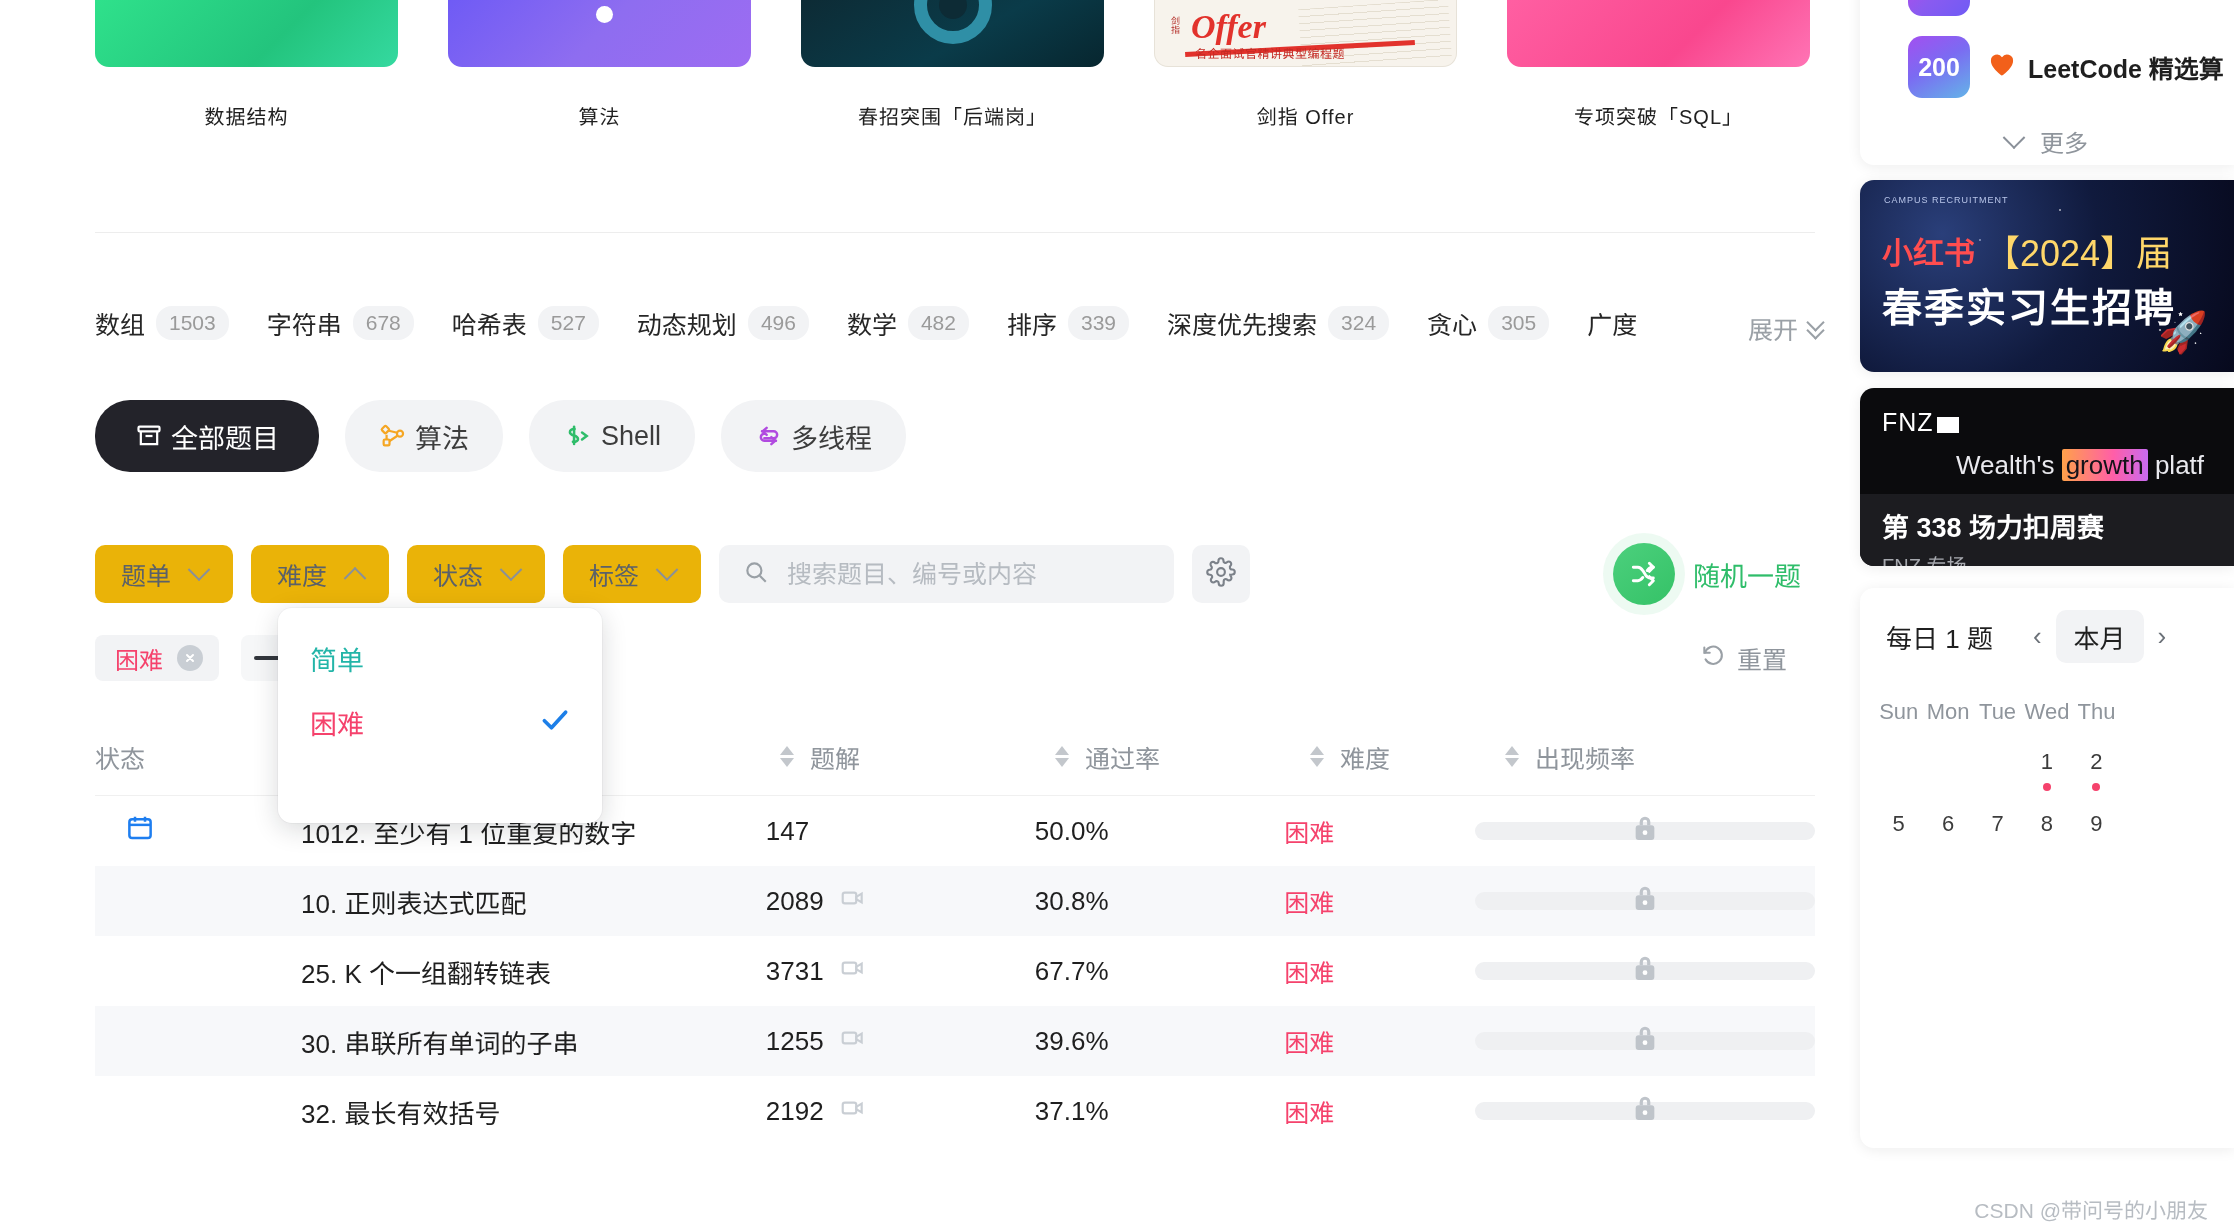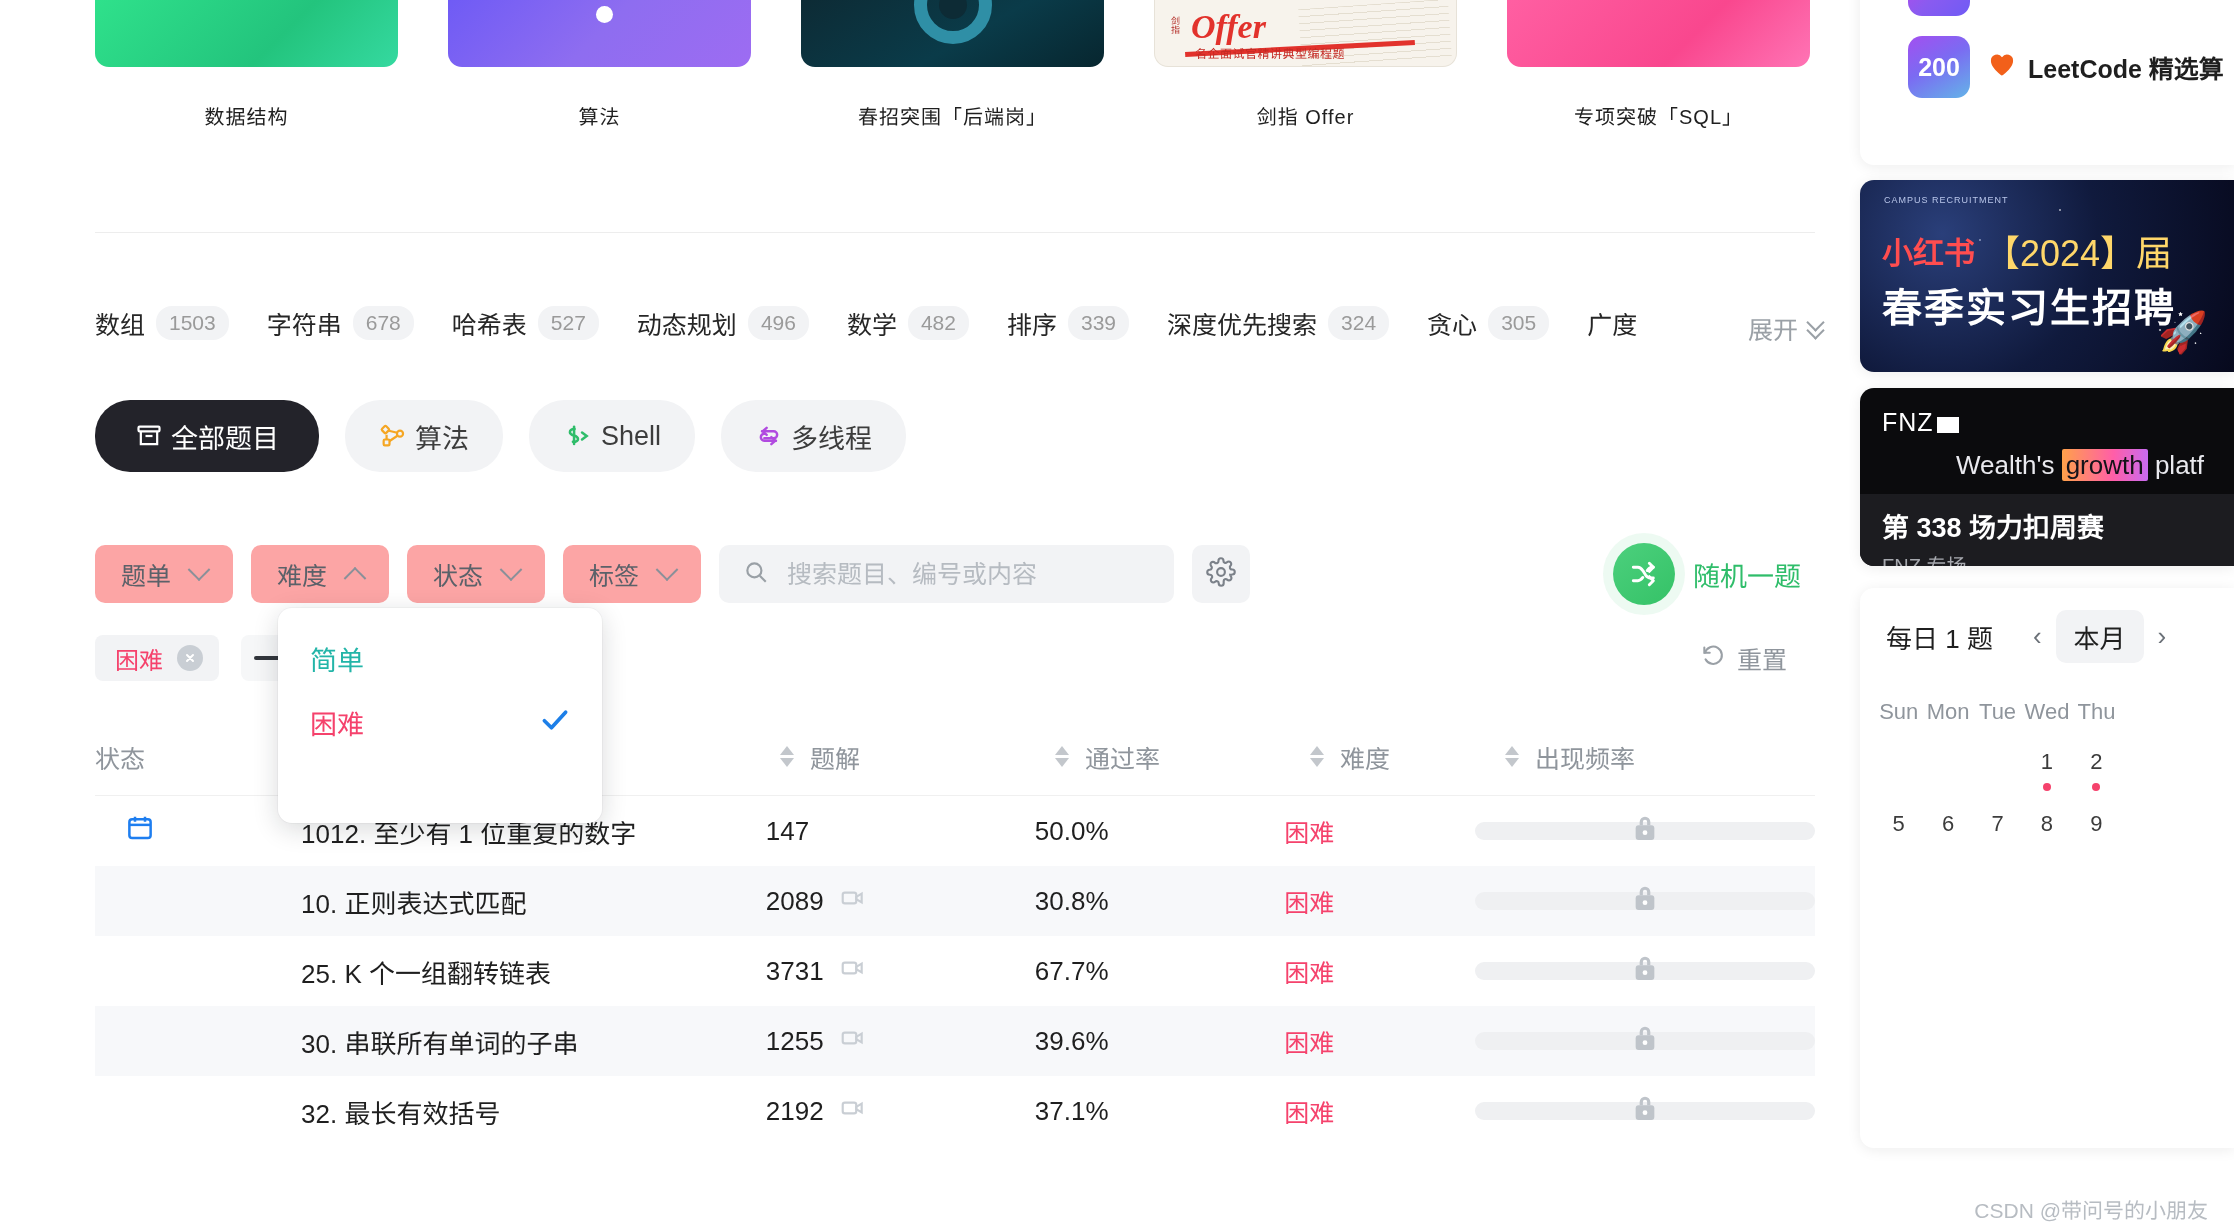--- a/index.html
+++ b/index.html
@@ -71,21 +71,21 @@
   
   .pillrow { position:absolute; left:95px; top:400px; display:flex; align-items:center; gap:26px; }
   .pill { display:flex; align-items:center; gap:8px; height:72px; padding:0 34px;
           border-radius:35px; background:#f2f3f5; font-size:27px; color:#3c3c3c; }
   .pill.active { background:#23232a; color:#ffffff; padding:0 40px; }
   .pill svg { display:block; }
 
   
   .filterbar { position:absolute; left:95px; top:545px; display:flex; align-items:center; gap:18px; }
   .fbtn { display:flex; align-items:center; gap:20px; height:58px; padding:0 26px;
-          border-radius:10px; background:#fca5a5; font-size:25px; color:#5b6169; }
+          border-radius:10px; background:#eab308; font-size:25px; color:#5b6169; }
   .chev { display:inline-block; width:16px; height:16px; border-right:2.6px solid #8a9099;
           border-bottom:2.6px solid #8a9099; transform:rotate(45deg) translate(-3px,-3px); }
   .chev.up { transform:rotate(-135deg) translate(-3px,-3px); }
   .searchbox { display:flex; align-items:center; gap:16px; width:455px; height:58px;
                border-radius:10px; background:#f2f3f5; padding:0 24px; }
   .searchbox input { border:0; outline:0; background:transparent; font-size:25px;
                      color:#3c3c3c; width:100%; font-family:inherit; }
   .searchbox input::placeholder { color:#b6bbc1; }
   .gearbtn { width:58px; height:58px; border-radius:10px; background:#f2f3f5;
              display:flex; align-items:center; justify-content:center; }
@@ -618,20 +618,24 @@
         </div>
       <div class="sb-text">
         <span>
           <svg width="28" height="26" viewBox="0 0 24 22" fill="#f2601a">
               <path d="M12 21S2.5 14.6 2.5 8.2A5.2 5.2 0 0 1 12 5.2 5.2 5.2 0 0 1 21.5 8.2C21.5 14.6 12 21 12 21z"></path>
             </svg>
         </span>
         <span>LeetCode 精选算</span>
       </div>
     </div>
+    <div class="sb-more">
+      <span class="chev"></span>
+      <span>更多</span>
+    </div>
   </div>
 
   <div class="sb-card sb-banner">
     <div class="ban-stars"></div>
     <div class="ban-tag">CAMPUS RECRUITMENT</div>
     <div class="ban-red">小红书</div>
     <div class="ban-2024">【2024】届</div>
     <div class="ban-line2">春季实习生招聘</div>
     <div class="ban-rocket">🚀</div>
   </div>

